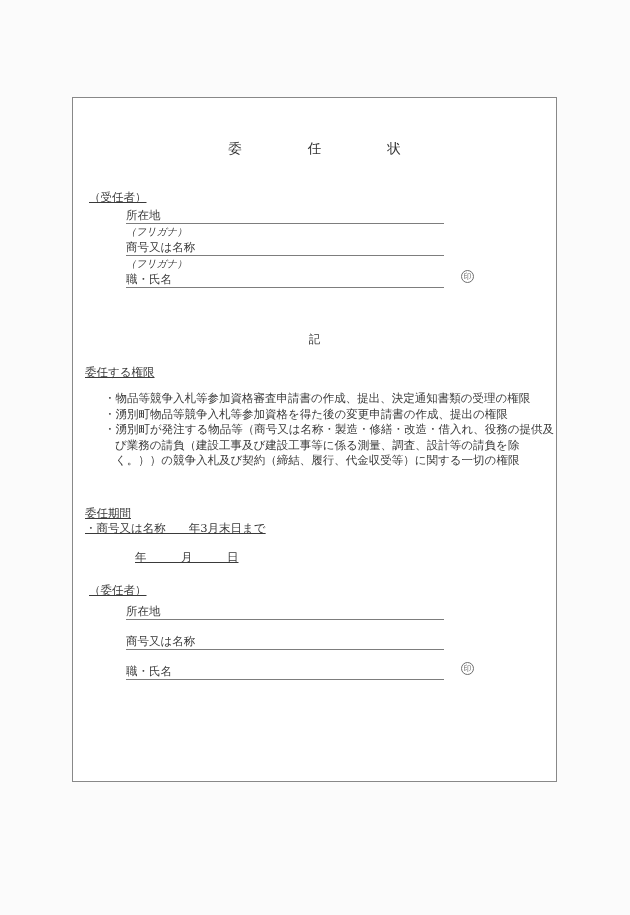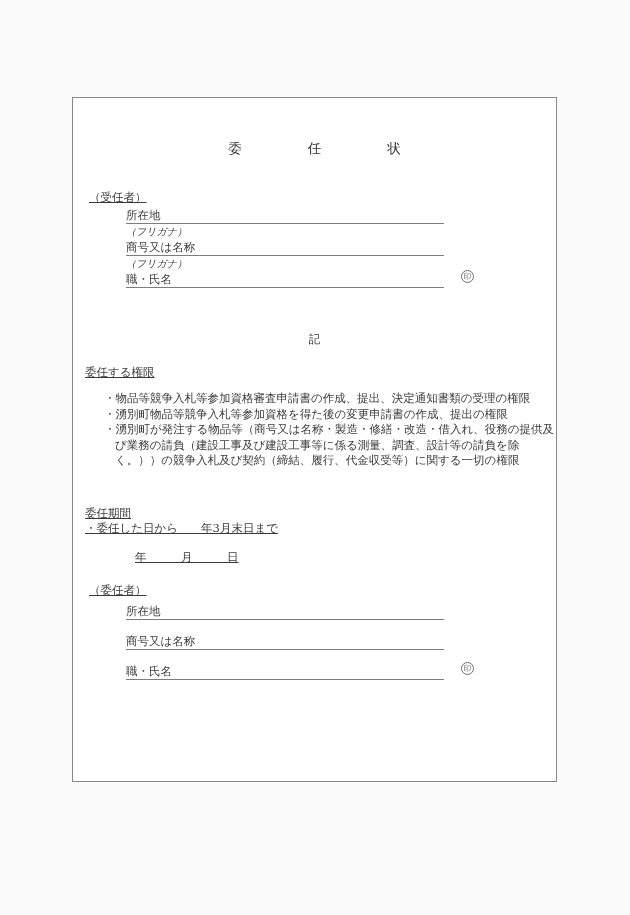--- a/index.html
+++ b/index.html
@@ -171,21 +171,21 @@
 
     <div class="txt" style="left:12px; top:267px;">委任する権限</div>
 
     <div class="bullet-list" style="left:18px; top:293px; width:452px;margin-left:13px;">
       <span class="bullet-item">・物品等競争入札等参加資格審査申請書の作成、提出、決定通知書類の受理の権限</span>
       <span class="bullet-item">・湧別町物品等競争入札等参加資格を得た後の変更申請書の作成、提出の権限</span>
       <span class="bullet-item">・湧別町が発注する物品等（商号又は名称・製造・修繕・改造・借入れ、役務の提供及び業務の請負（建設工事及び建設工事等に係る測量、調査、設計等の請負を除く。））の競争入札及び契約（締結、履行、代金収受等）に関する一切の権限</span>
     </div>
 
     <div class="txt" style="left:12px; top:408px;text-align:right;">委任期間</div>
-    <div class="txt" style="left:12px; top:423px;">・委任した日から　　年3月末日まで</div>
+    <div class="txt" style="left:12px; top:423px;">・商号又は名称　　年3月末日まで</div>
 
     <div class="txt" style="left:62px; top:452px;">年　　　月　　　日</div>
 
     <div class="txt" style="left:16px; top:485px;">（委任者）</div>
 
     <div class="field-row" style="left:53px; top:506px; width:318px;">
       <span class="field-label">所在地</span>
       <span class="field-rule" style="width:318px;"></span>
     </div>
 

